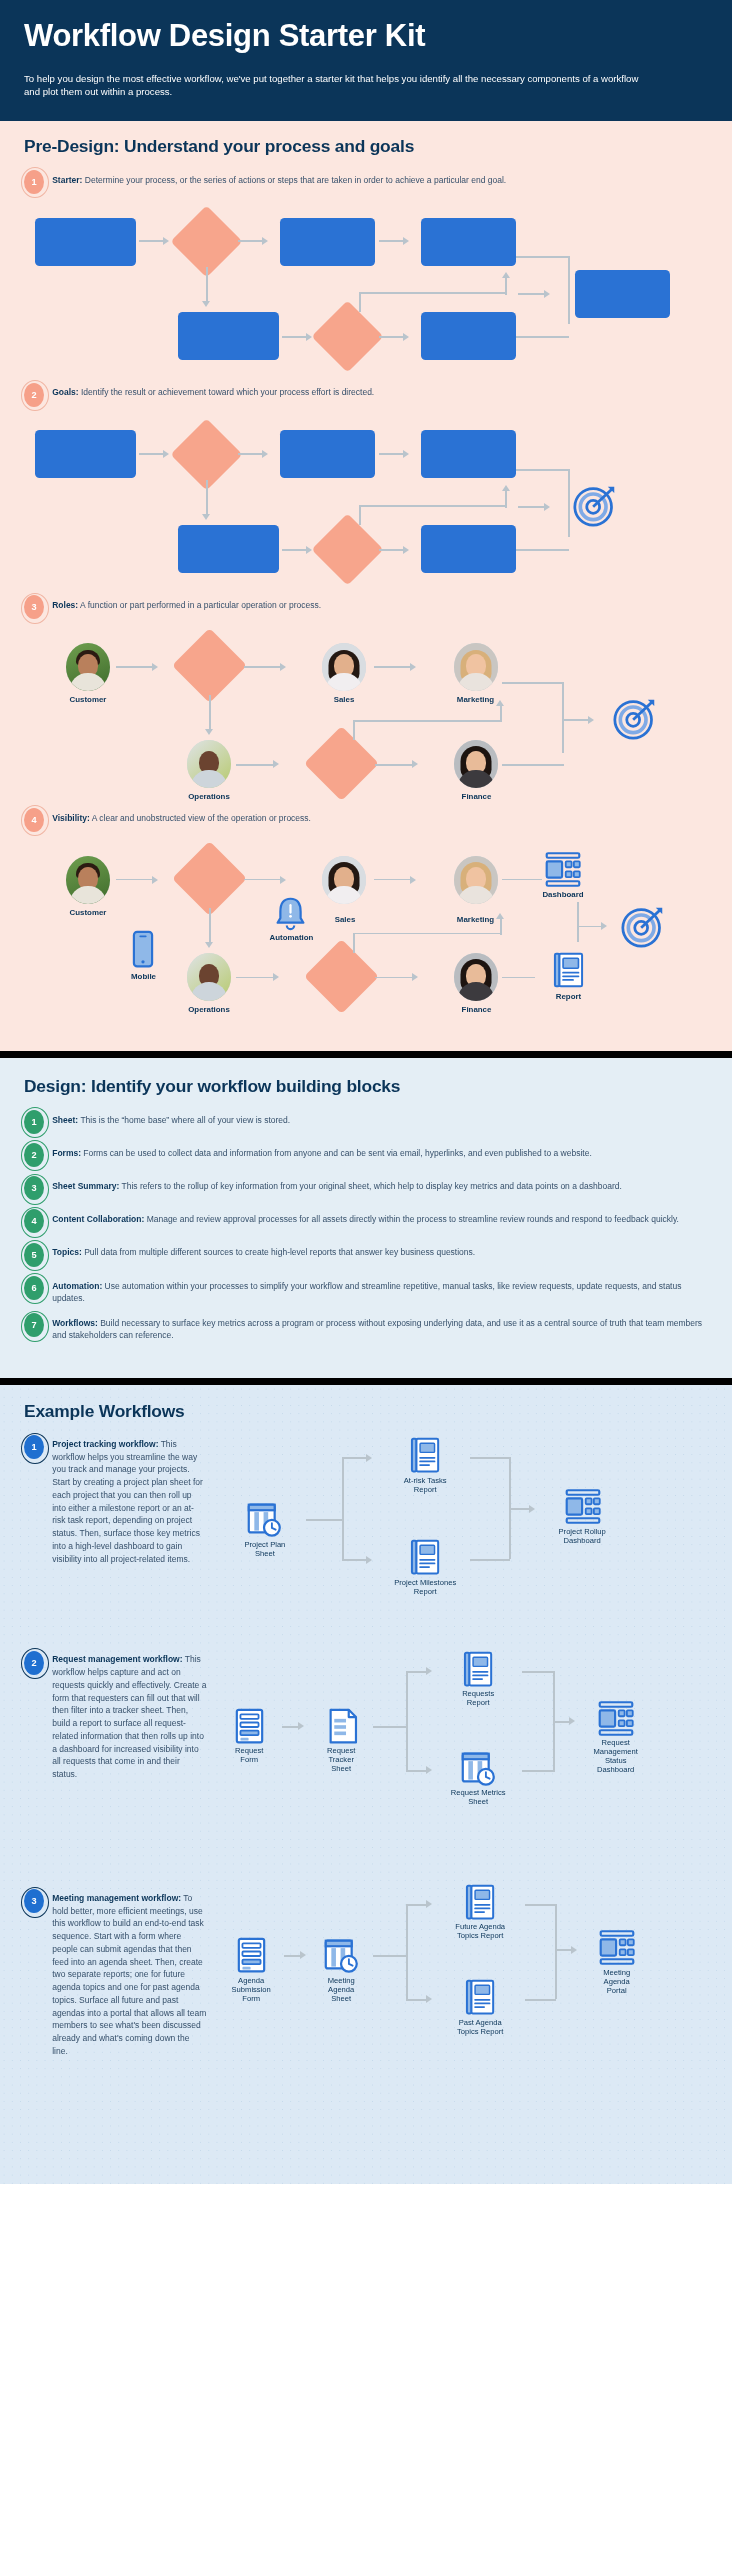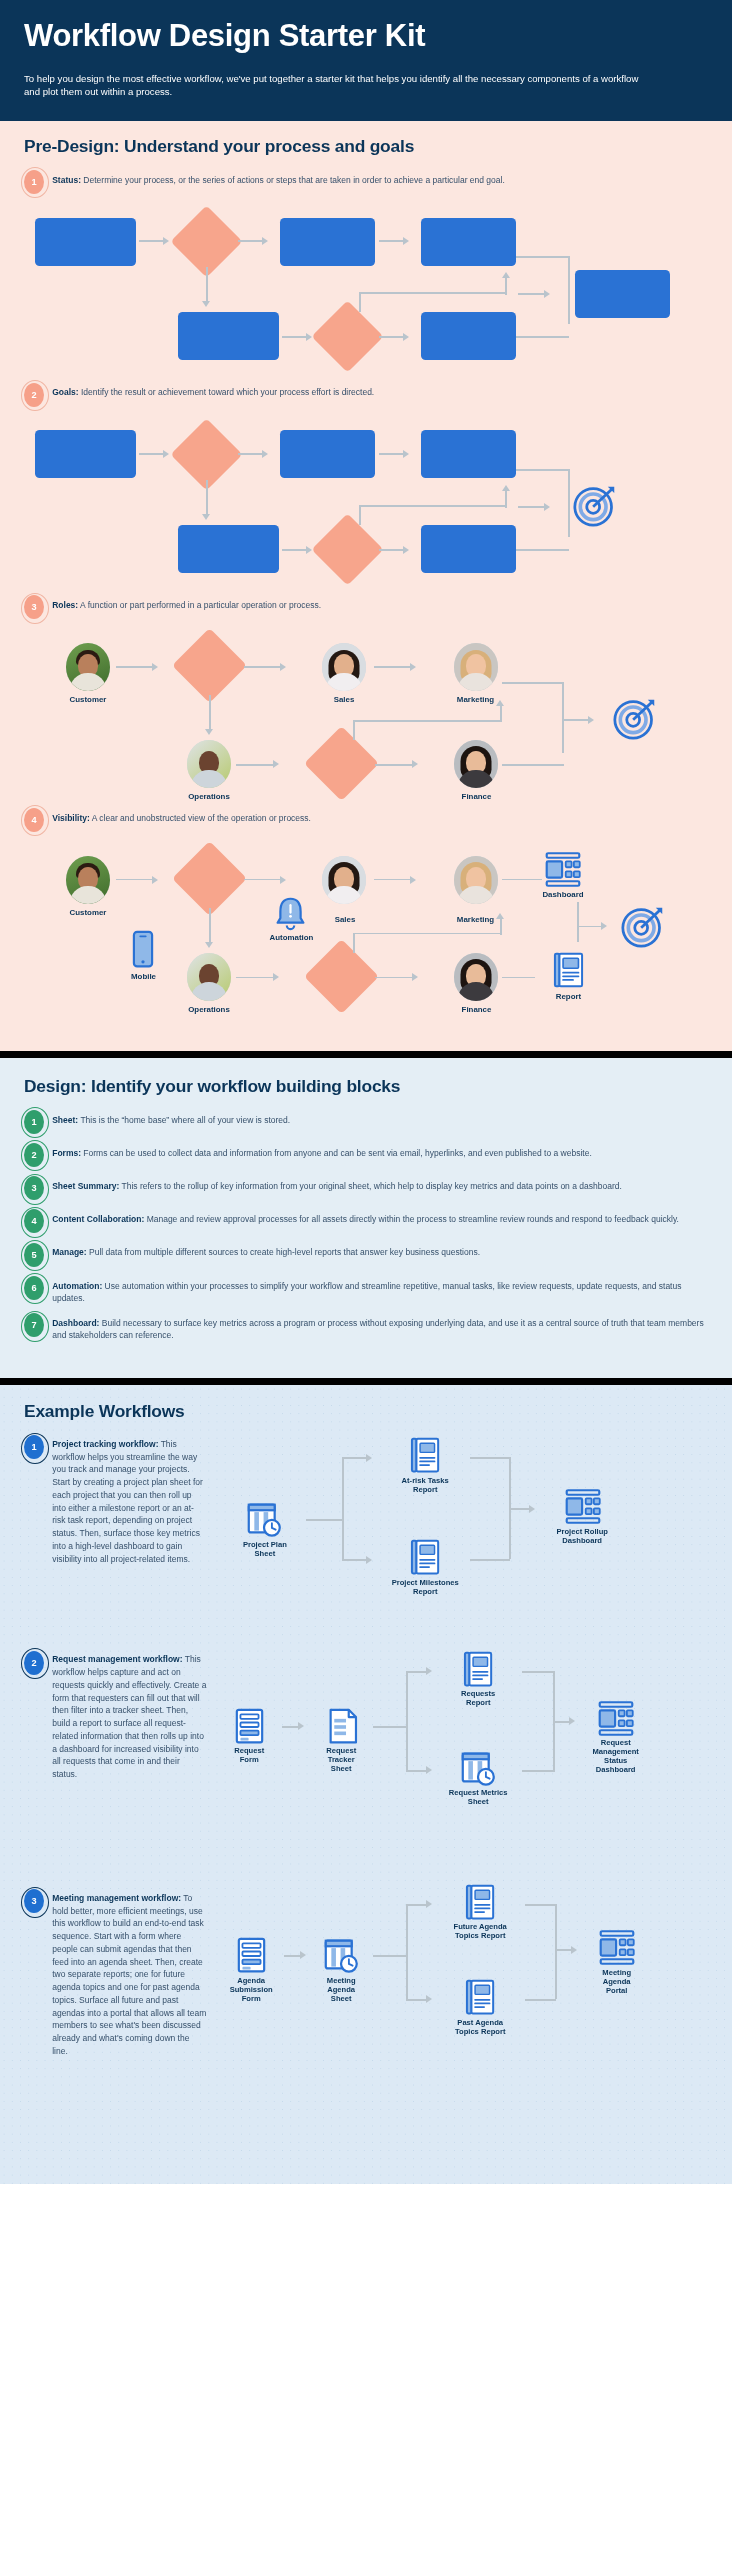--- a/index.html
+++ b/index.html
@@ -119,21 +119,21 @@
   .target { position: absolute; width: 44px; height: 44px; }
 
   
   .ex-block { display: flex; gap: 9.2px; margin-bottom: 5.5px; }
   .ex-left { width: 183px; display: flex; gap: 8.2px; align-items: flex-start; }
   .ex-text { font-size: 8.5px; line-height: 1.5; color: #36506b; padding-top: 2.7px; }
   .ex-text b { color: #0b3559; font-weight: 700; display: inline; }
   .ex-diagram { position: relative; flex: 1; }
   .node { position: absolute; text-align: center; }
   .node-lbl {
-    font-size: 7.6px; font-weight: 700; color: #0b3559;
+    font-size: 7.6px; font-weight: 400; color: #0b3559;
     line-height: 1.18; margin-top: 2.7px; white-space: pre-line;
   }
   .ico { width: 37px; height: 37px; margin: 0 auto; }
 
   
   .design-item { margin-bottom: 9.2px; }
 </style>
 </head>
 <body>
 
@@ -145,21 +145,21 @@
   </div>
 
   <div class="sec-predesign">
     <div class="sec-heading">Pre-Design: Understand your process and goals</div>
 
     <div class="num-row">
       <div class="badge badge-salmon">
           <span>1</span>
         </div>
       <div class="num-text">
-        <b>Status:</b><span> Determine your process, or the series of actions or steps that are taken in order to achieve a particular end goal.</span>
+        <b>Starter:</b><span> Determine your process, or the series of actions or steps that are taken in order to achieve a particular end goal.</span>
       </div>
     </div>
 
     <div class="flow">
       <div class="box" style="left:11px;  top:18.3px; width:101px; height:48px;"></div>
       <div class="ln h" style="left:115px; top:41px; width:24px;"></div>
       <div class="arw r" style="left:139px; top:38px;"></div>
       <div class="diamond" style="left:157px; top:16.5px; width:51px; height:51px;">
           <i></i>
         </div>
@@ -487,37 +487,37 @@
         </div>
       <div class="num-text">
         <b>Content Collaboration:</b><span> Manage and review approval processes for all assets directly within the process to streamline review rounds and respond to feedback quickly.</span>
       </div>
     </div>
     <div class="num-row design-item">
       <div class="badge badge-green">
           <span>5</span>
         </div>
       <div class="num-text">
-        <b>Manage:</b><span> Pull data from multiple different sources to create high-level reports that answer key business questions.</span>
+        <b>Topics:</b><span> Pull data from multiple different sources to create high-level reports that answer key business questions.</span>
       </div>
     </div>
     <div class="num-row design-item">
       <div class="badge badge-green">
           <span>6</span>
         </div>
       <div class="num-text">
         <b>Automation:</b><span> Use automation within your processes to simplify your workflow and streamline repetitive, manual tasks, like review requests, update requests, and status updates.</span>
       </div>
     </div>
     <div class="num-row design-item">
       <div class="badge badge-green">
           <span>7</span>
         </div>
       <div class="num-text">
-        <b>Dashboard:</b><span> Build necessary to surface key metrics across a program or process without exposing underlying data, and use it as a central source of truth that team members and stakeholders can reference.</span>
+        <b>Workflows:</b><span> Build necessary to surface key metrics across a program or process without exposing underlying data, and use it as a central source of truth that team members and stakeholders can reference.</span>
       </div>
     </div>
   </div>
 
   <div class="divider-black"></div>
 
   <div class="sec-examples">
     <div class="sec-heading">Example Workflows</div>
 
     <div class="ex-block">

